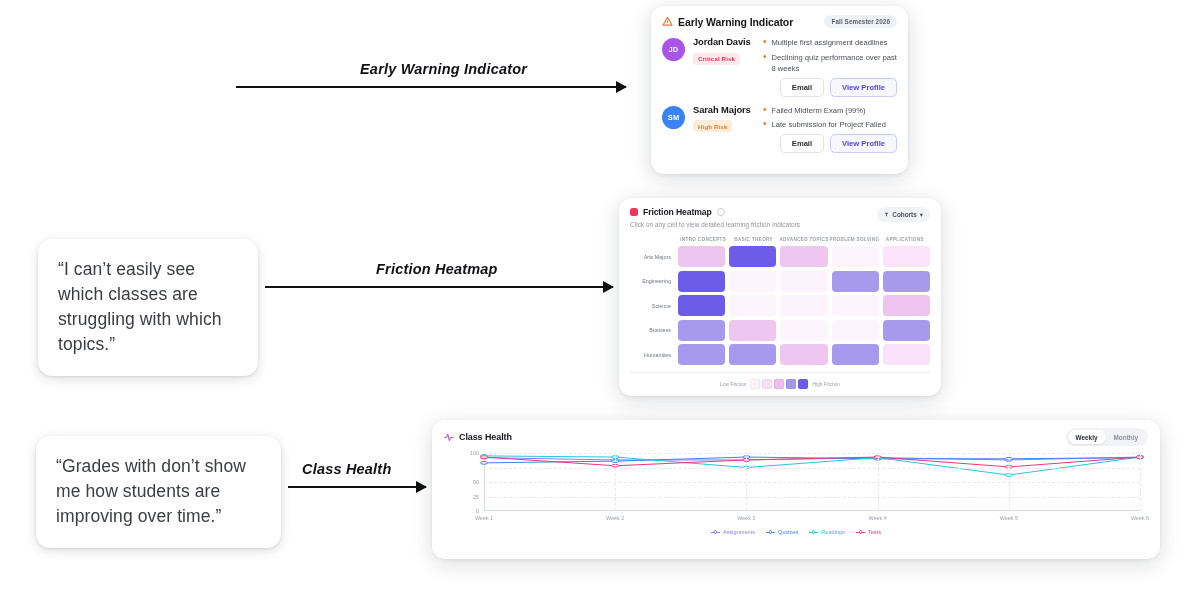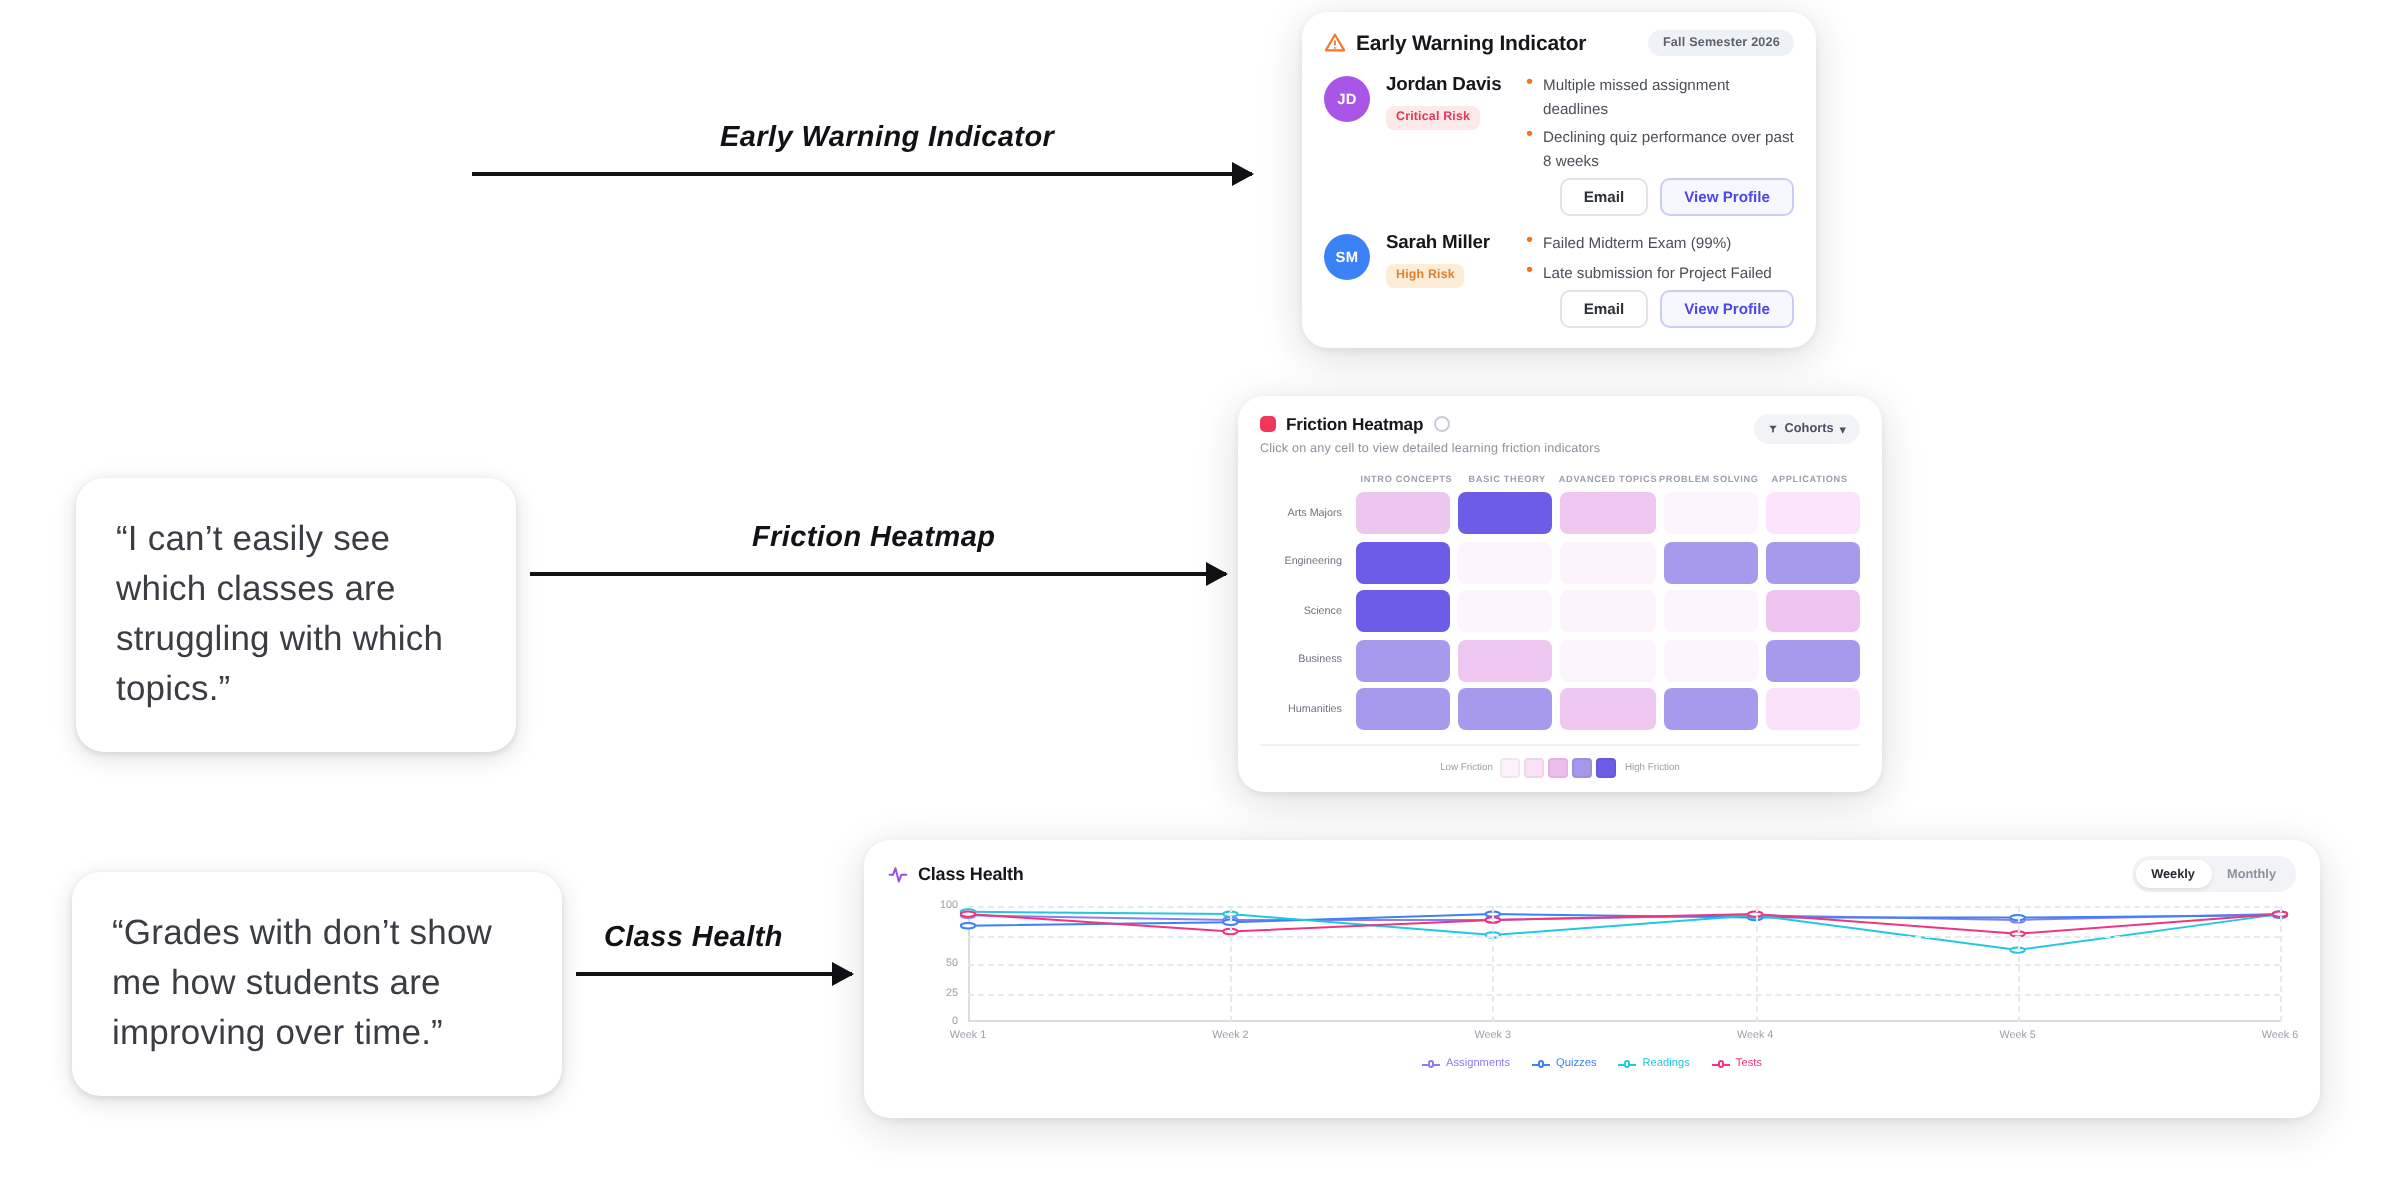--- a/index.html
+++ b/index.html
@@ -153,37 +153,37 @@
 
     <div class="stu-row">
       <div class="avatar av-jd">JD</div>
       <div class="stu-left">
         <div class="stu-name">Jordan Davis</div>
         <span class="risk risk-critical">Critical Risk</span>
       </div>
       <div class="bullets">
         <div class="bullet">
           <span class="dot">•</span>
-          <span>Multiple missed assignment deadlines</span>
+          <span>Multiple first assignment deadlines</span>
         </div>
         <div class="bullet">
           <span class="dot">•</span>
           <span>Declining quiz performance over past 8 weeks</span>
         </div>
         <div class="btn-row">
           <span class="mini-btn">Email</span>
           <span class="mini-btn primary">View Profile</span>
         </div>
       </div>
     </div>
 
     <div class="stu-row" style="margin-top:7px;">
       <div class="avatar av-sm">SM</div>
       <div class="stu-left">
-        <div class="stu-name">Sarah Miller</div>
+        <div class="stu-name">Sarah Majors</div>
         <span class="risk risk-high">High Risk</span>
       </div>
       <div class="bullets">
         <div class="bullet">
           <span class="dot">•</span>
           <span>Failed Midterm Exam (99%)</span>
         </div>
         <div class="bullet">
           <span class="dot">•</span>
           <span>Late submission for Project Failed</span>

